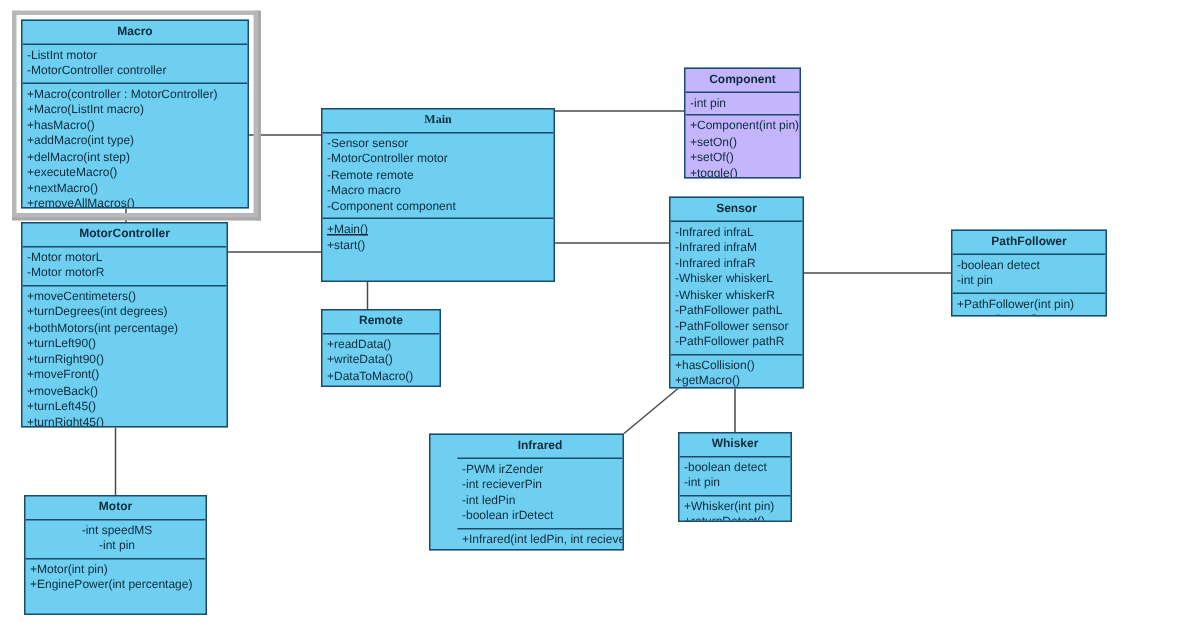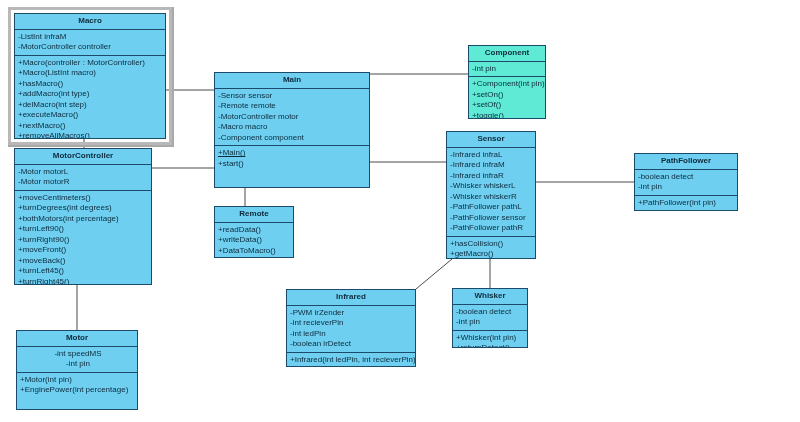--- a/index.html
+++ b/index.html
@@ -83,21 +83,21 @@
       <polyline points="452,259 416,289" fill="none" stroke="#4a4a4a" stroke-width="1"></polyline>
     </svg>
 
   <div id="class-layer">
       <div class="selection-shadow" style="left: 8px; top: 143px; width: 166px; height: 4px;"></div>
       <div class="selection-shadow" style="left: 170px; top: 7px; width: 4px; height: 140px;"></div>
       <div class="selection-frame" style="left: 8px; top: 7px; width: 164px; height: 138px;"></div>
       <div class="uml-class" style="left: 14px; top: 13px; width: 152px; height: 126px; background: rgb(110, 207, 240); border-color: rgb(27, 74, 107);">
         <div class="uml-title" style="border-bottom-color: rgb(27, 74, 107);">Macro</div>
         <div class="uml-compartment divided" style="border-bottom-color: rgb(27, 74, 107);">
-          <div class="uml-row">-ListInt infraM</div>
+          <div class="uml-row">-ListInt motor</div>
           <div class="uml-row">-MotorController controller</div>
         </div>
         <div class="uml-compartment">
           <div class="uml-row">+Macro(controller : MotorController)</div>
           <div class="uml-row">+Macro(ListInt macro)</div>
           <div class="uml-row">+hasMacro()</div>
           <div class="uml-row">+addMacro(int type)</div>
           <div class="uml-row">+delMacro(int step)</div>
           <div class="uml-row">+executeMacro()</div>
           <div class="uml-row">+nextMacro()</div>
@@ -127,42 +127,42 @@
         <div class="uml-compartment divided" style="border-bottom-color: rgb(27, 74, 107); text-align: center;">
           <div class="uml-row">-int speedMS</div>
           <div class="uml-row">-int pin</div>
         </div>
         <div class="uml-compartment">
           <div class="uml-row">+Motor(int pin)</div>
           <div class="uml-row">+EnginePower(int percentage)</div>
         </div>
       </div>
       <div class="uml-class" style="left: 214px; top: 72px; width: 156px; height: 116px; background: rgb(110, 207, 240); border-color: rgb(27, 74, 107);">
-        <div class="uml-title" style="border-bottom-color: rgb(27, 74, 107);">Main</div>
+        <div class="uml-title" style="border-bottom-color: rgb(27, 74, 107); font-family: Liberation Serif, serif;">Main</div>
         <div class="uml-compartment divided" style="border-bottom-color: rgb(27, 74, 107);">
           <div class="uml-row">-Sensor sensor</div>
+          <div class="uml-row">-MotorController motor</div>
           <div class="uml-row">-Remote remote</div>
-          <div class="uml-row">-MotorController motor</div>
           <div class="uml-row">-Macro macro</div>
           <div class="uml-row">-Component component</div>
         </div>
         <div class="uml-compartment">
           <div class="uml-row static">+Main()</div>
           <div class="uml-row">+start()</div>
         </div>
       </div>
       <div class="uml-class" style="left: 214px; top: 206px; width: 80px; height: 52px; background: rgb(110, 207, 240); border-color: rgb(27, 74, 107);">
         <div class="uml-title" style="border-bottom-color: rgb(27, 74, 107);">Remote</div>
         <div class="uml-compartment">
           <div class="uml-row">+readData()</div>
           <div class="uml-row">+writeData()</div>
           <div class="uml-row">+DataToMacro()</div>
         </div>
       </div>
-      <div class="uml-class" style="left: 468px; top: 45px; width: 78px; height: 74px; background: #5eead4; border-color: rgb(27, 74, 107);">
+      <div class="uml-class" style="left: 456px; top: 45px; width: 78px; height: 74px; background: #c4b5fd; border-color: rgb(27, 74, 107);">
         <div class="uml-title" style="border-bottom-color: rgb(27, 74, 107);">Component</div>
         <div class="uml-compartment divided" style="border-bottom-color: rgb(27, 74, 107);">
           <div class="uml-row">-int pin</div>
         </div>
         <div class="uml-compartment">
           <div class="uml-row">+Component(int pin)</div>
           <div class="uml-row">+setOn()</div>
           <div class="uml-row">+setOf()</div>
           <div class="uml-row">+toggle()</div>
         </div>
@@ -188,21 +188,21 @@
         <div class="uml-title" style="border-bottom-color: rgb(27, 74, 107);">PathFollower</div>
         <div class="uml-compartment divided" style="border-bottom-color: rgb(27, 74, 107);">
           <div class="uml-row">-boolean detect</div>
           <div class="uml-row">-int pin</div>
         </div>
         <div class="uml-compartment">
           <div class="uml-row">+PathFollower(int pin)</div>
           <div class="uml-row">+returnDetect()</div>
         </div>
       </div>
-      <div class="uml-class" style="left: 286px; top: 289px; width: 130px; height: 78px; background: rgb(110, 207, 240); border-color: rgb(27, 74, 107);">
+      <div class="uml-class" style="left: 286px; top: 289px; width: 130px; height: 78px; background: rgb(110, 207, 240); border-color: rgb(27, 74, 107); padding-left: 18px;">
         <div class="uml-title" style="border-bottom-color: rgb(27, 74, 107);">Infrared</div>
         <div class="uml-compartment divided" style="border-bottom-color: rgb(27, 74, 107);">
           <div class="uml-row">-PWM irZender</div>
           <div class="uml-row">-int recieverPin</div>
           <div class="uml-row">-int ledPin</div>
           <div class="uml-row">-boolean irDetect</div>
         </div>
         <div class="uml-compartment">
           <div class="uml-row">+Infrared(int ledPin, int recieverPin)</div>
           <div class="uml-row">+returnDetect()</div>

